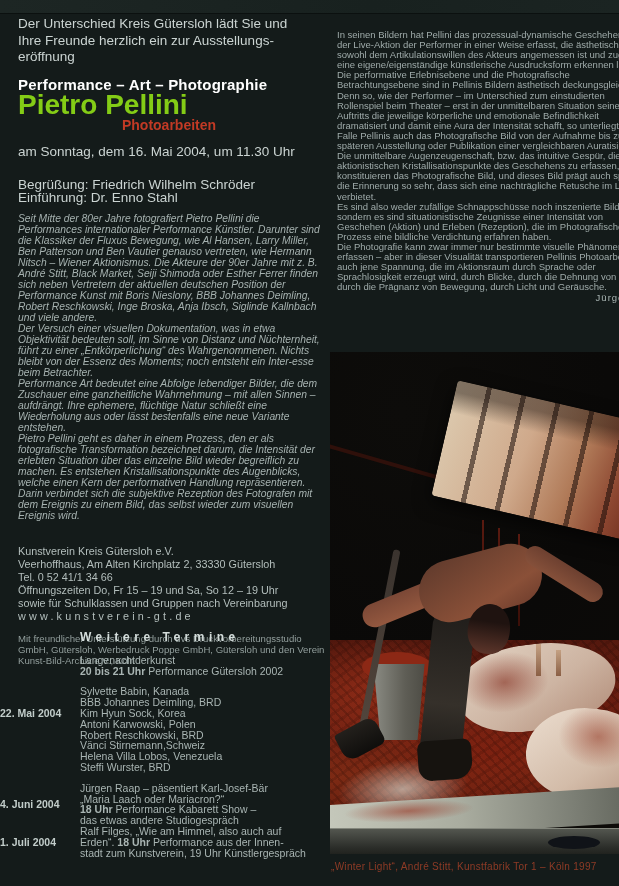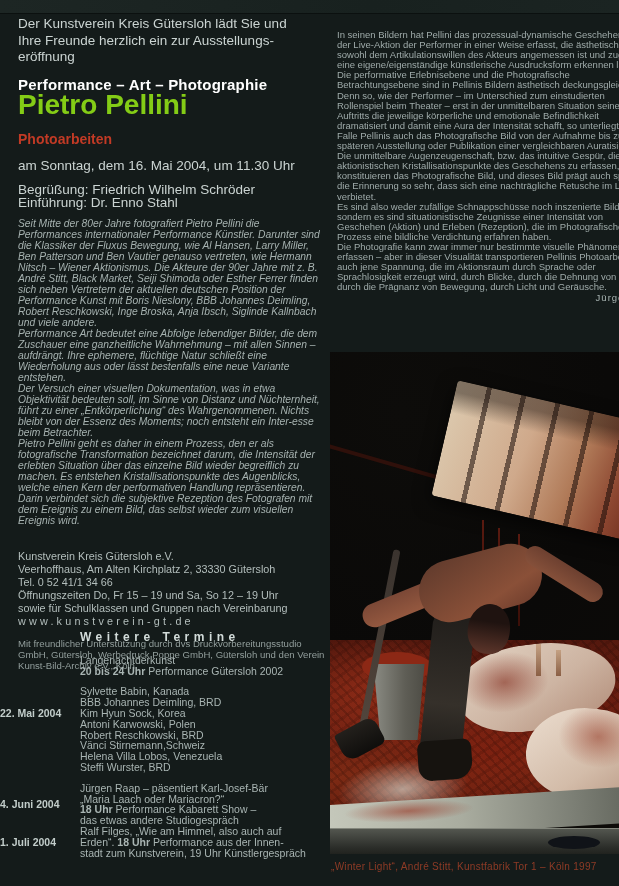--- a/index.html
+++ b/index.html
@@ -10,23 +10,23 @@
     -webkit-font-smoothing:antialiased;
   }
   .topstrip{position:absolute;left:0;top:0;width:619px;height:13px;
     background:linear-gradient(90deg,#1d2624,#18211f 60%,#1b2422);
     border-bottom:1px solid #0b100f;}
   
   .col-left{position:absolute;left:18px;top:16px;width:302px;color:#aab6b4;}
   .intro{font-size:13.5px;line-height:16.5px;color:#cbd4d2;white-space:pre;}
   .title1{margin-top:10px;font-size:15px;font-weight:bold;color:#ffffff;letter-spacing:.2px;line-height:17px;white-space:pre;}
   .title2{font-size:28px;font-weight:bold;color:#84cc16;line-height:23px;white-space:pre;}
-  .redsub{font-size:14px;font-weight:bold;line-height:16px;margin-top:15px;white-space:pre;}
+  .redsub{font-size:14px;font-weight:bold;line-height:16px;margin-top:1px;white-space:pre;text-align:center;}
   .dateline{margin-top:12px;font-size:13.5px;color:#cbd4d2;line-height:14px;white-space:pre;}
-  .greeting{margin-top:10px;font-size:13.5px;line-height:13.5px;color:#cbd4d2;white-space:pre;}
+  .greeting{margin-top:19px;font-size:13.5px;line-height:13.5px;color:#cbd4d2;white-space:pre;}
   .essay{margin:8px 0 0 0;font-size:10.3px;line-height:11px;color:#a6b2b0;width:302px;font-style:italic;}
   .essay p{margin:0;}
   .address{margin-top:24px;font-size:10.8px;line-height:13px;color:#b3bebc;white-space:pre;}
   .www{font-size:10.8px;line-height:13px;letter-spacing:3.2px;color:#b3bebc;white-space:pre;}
   .credit{margin-top:10px;font-size:9.6px;line-height:11.3px;color:#929e9c;width:314px;}
   
   .col-right{position:absolute;left:337px;top:30px;width:310px;color:#9fabaa;
     font-size:9.5px;line-height:10.1px;}
   .col-right p{margin:0;}
   .sig{margin-top:1px;text-align:right;margin-right:-14px;letter-spacing:1px;color:#aab6b4;}
@@ -110,33 +110,33 @@
     background:linear-gradient(#53564f,#2c2e2a 70%,#1f211d);}
   .ph-spoon{position:absolute;left:218px;top:484px;width:52px;height:13px;border-radius:50%;background:#101318;}
   .caption{position:absolute;left:331px;top:861px;font-size:10px;letter-spacing:.3px;white-space:pre;}
 </style>
 </head>
 <body>
 
 <div class="topstrip"></div>
 
 <div class="col-left">
-  <div class="intro">Der Kunstverein Kreis Gütersloh lädt Sie und
+  <div class="intro">Der Unterschied Kreis Gütersloh lädt Sie und
 Ihre Freunde herzlich ein zur Ausstellungs-
 eröffnung</div>
   <div class="title1">Performance – Art – Photographie</div>
   <div class="title2">Pietro Pellini</div>
   <div class="redsub" style="color:#c23a25;">Photoarbeiten</div>
   <div class="dateline">am Sonntag, dem 16. Mai 2004, um 11.30 Uhr</div>
   <div class="greeting">Begrüßung: Friedrich Wilhelm Schröder
 Einführung: Dr. Enno Stahl</div>
   <div class="essay">
     <p>Seit Mitte der 80er Jahre fotografiert Pietro Pellini die Performances internationaler Performance Künstler. Darunter sind die Klassiker der Fluxus Bewegung, wie Al Hansen, Larry Miller, Ben Patterson und Ben Vautier genauso vertreten, wie Hermann Nitsch – Wiener Aktionismus. Die Akteure der 90er Jahre mit z. B. André Stitt, Black Market, Seiji Shimoda oder Esther Ferrer finden sich neben Vertretern der aktuellen deutschen Position der Performance Kunst mit Boris Nieslony, BBB Johannes Deimling, Robert Reschkowski, Inge Broska, Anja Ibsch, Siglinde Kallnbach und viele andere.</p>
+    <p>Der Versuch einer visuellen Dokumentation, was in etwa Objektivität bedeuten soll, im Sinne von Distanz und Nüchternheit, führt zu einer „Entkörperlichung“ des Wahrgenommenen. Nichts bleibt von der Essenz des Moments; noch entsteht ein Inter-esse beim Betrachter.</p>
     <p>Performance Art bedeutet eine Abfolge lebendiger Bilder, die dem Zuschauer eine ganzheitliche Wahrnehmung – mit allen Sinnen – aufdrängt. Ihre ephemere, flüchtige Natur schließt eine Wiederholung aus oder lässt bestenfalls eine neue Variante entstehen.</p>
-    <p>Der Versuch einer visuellen Dokumentation, was in etwa Objektivität bedeuten soll, im Sinne von Distanz und Nüchternheit, führt zu einer „Entkörperlichung“ des Wahrgenommenen. Nichts bleibt von der Essenz des Moments; noch entsteht ein Inter-esse beim Betrachter.</p>
     <p>Pietro Pellini geht es daher in einem Prozess, den er als fotografische Transformation bezeichnet darum, die Intensität der erlebten Situation über das einzelne Bild wieder begreiflich zu machen. Es entstehen Kristallisationspunkte des Augenblicks, welche einen Kern der performativen Handlung repräsentieren. Darin verbindet sich die subjektive Rezeption des Fotografen mit dem Ereignis zu einem Bild, das selbst wieder zum visuellen Ereignis wird.</p>
   </div>
   <div class="address">Kunstverein Kreis Gütersloh e.V.
 Veerhoffhaus, Am Alten Kirchplatz 2, 33330 Gütersloh
 Tel. 0 52 41/1 34 66
 Öffnungszeiten Do, Fr 15 – 19 und Sa, So 12 – 19 Uhr
 sowie für Schulklassen und Gruppen nach Vereinbarung</div>
   <div class="www">www.kunstverein-gt.de</div>
   <div class="credit">Mit freundlicher Unterstützung durch dvs Druckvorbereitungsstudio GmbH, Gütersloh, Werbedruck Poppe GmbH, Gütersloh und den Verein Kunst-Bild-Archiv e.V., Köln</div>
 </div>
@@ -180,21 +180,21 @@
 
 <div class="caption" style="color:#8f3b26;">„Winter Light“, André Stitt, Kunstfabrik Tor 1 – Köln 1997</div>
 
 <div class="schedule">
   <div class="sch-header">Weitere Termine</div>
 
   <div class="sch-row row1">
     <div class="sch-date">22. Mai 2004</div>
     <div class="sch-body">
       <div class="line">Langenachtderkunst</div>
-      <div class="line"><b>20 bis 24 Uhr</b><span> Performance Gütersloh 2002</span></div>
+      <div class="line"><b>20 bis 21 Uhr</b><span> Performance Gütersloh 2002</span></div>
       <div class="artists">Sylvette Babin, Kanada
 BBB Johannes Deimling, BRD
 Kim Hyun Sock, Korea
 Antoni Karwowski, Polen
 Robert Reschkowski, BRD
 Vänci Stirnemann,Schweiz
 Helena Villa Lobos, Venezuela
 Steffi Wurster, BRD</div>
     </div>
   </div>

